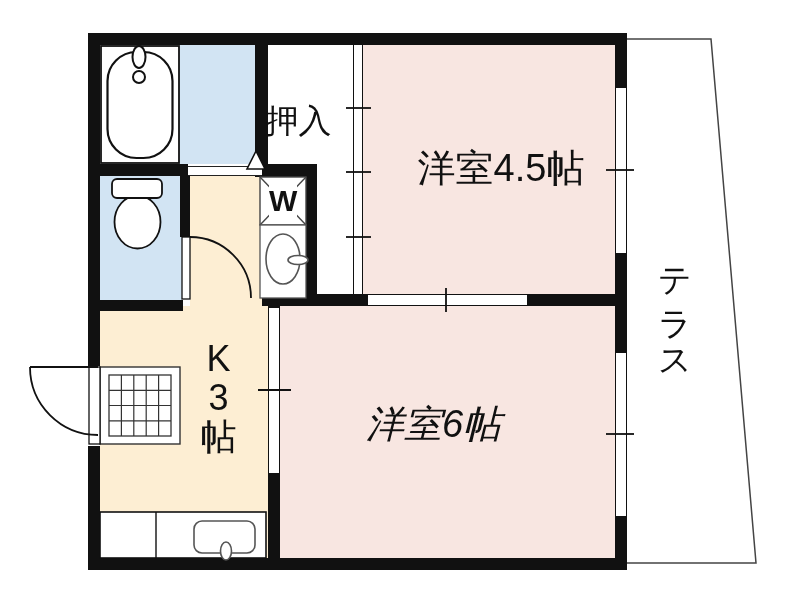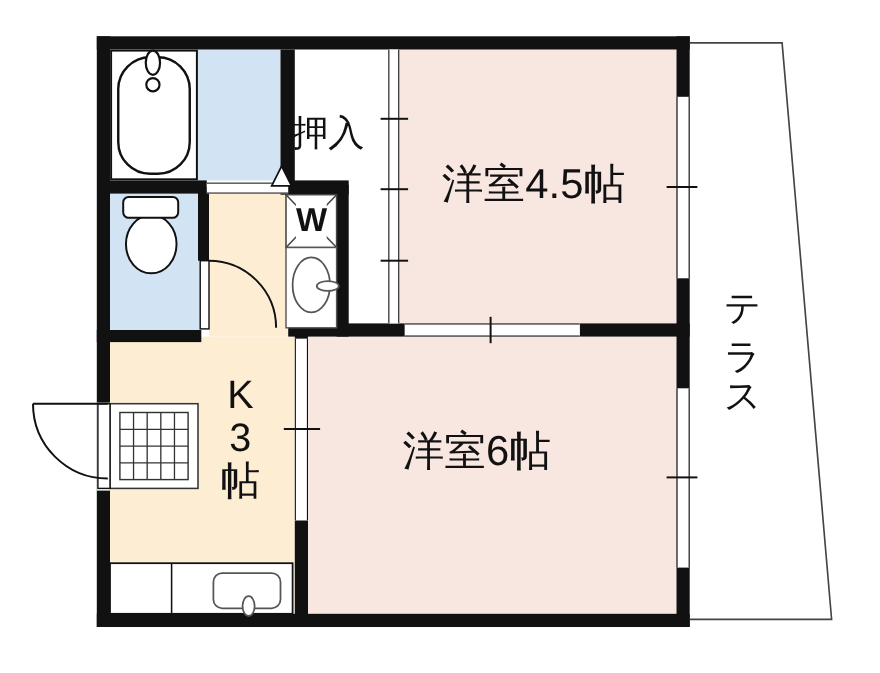--- a/index.html
+++ b/index.html
@@ -129,23 +129,23 @@
       <line x1="346" y1="108" x2="371" y2="108"></line>
       <line x1="346" y1="172" x2="371" y2="172"></line>
       <line x1="346" y1="237" x2="371" y2="237"></line>
       <line x1="606" y1="170" x2="634" y2="170"></line>
       <line x1="606" y1="434" x2="634" y2="434"></line>
       <line x1="258" y1="390" x2="291" y2="390"></line>
       <line x1="446" y1="288" x2="446" y2="312"></line>
     </g>
   </svg>
 
-  <div class="label room" style="left:347px;top:148px;width:276px;">洋室4.5帖</div>
+  <div class="label room" style="left:363px;top:148px;width:276px;">洋室4.5帖</div>
 
-  <div class="label room" style="left:280px;top:391px;width:307px;">洋室6帖</div>
+  <div class="label room" style="left:280px;top:404px;width:307px;font-style:italic;">洋室6帖</div>
 
   <div class="label closet" style="left:251px;top:103px;width:95px;">押入</div>
 
   <div class="label kitchen" style="left:196px;top:339px;width:45px;">
     <div>K</div>
     <div>3</div>
     <div>帖</div>
   </div>
 
   <div class="label terrace" style="left:652px;top:246px;height:130px;">テラス</div>

